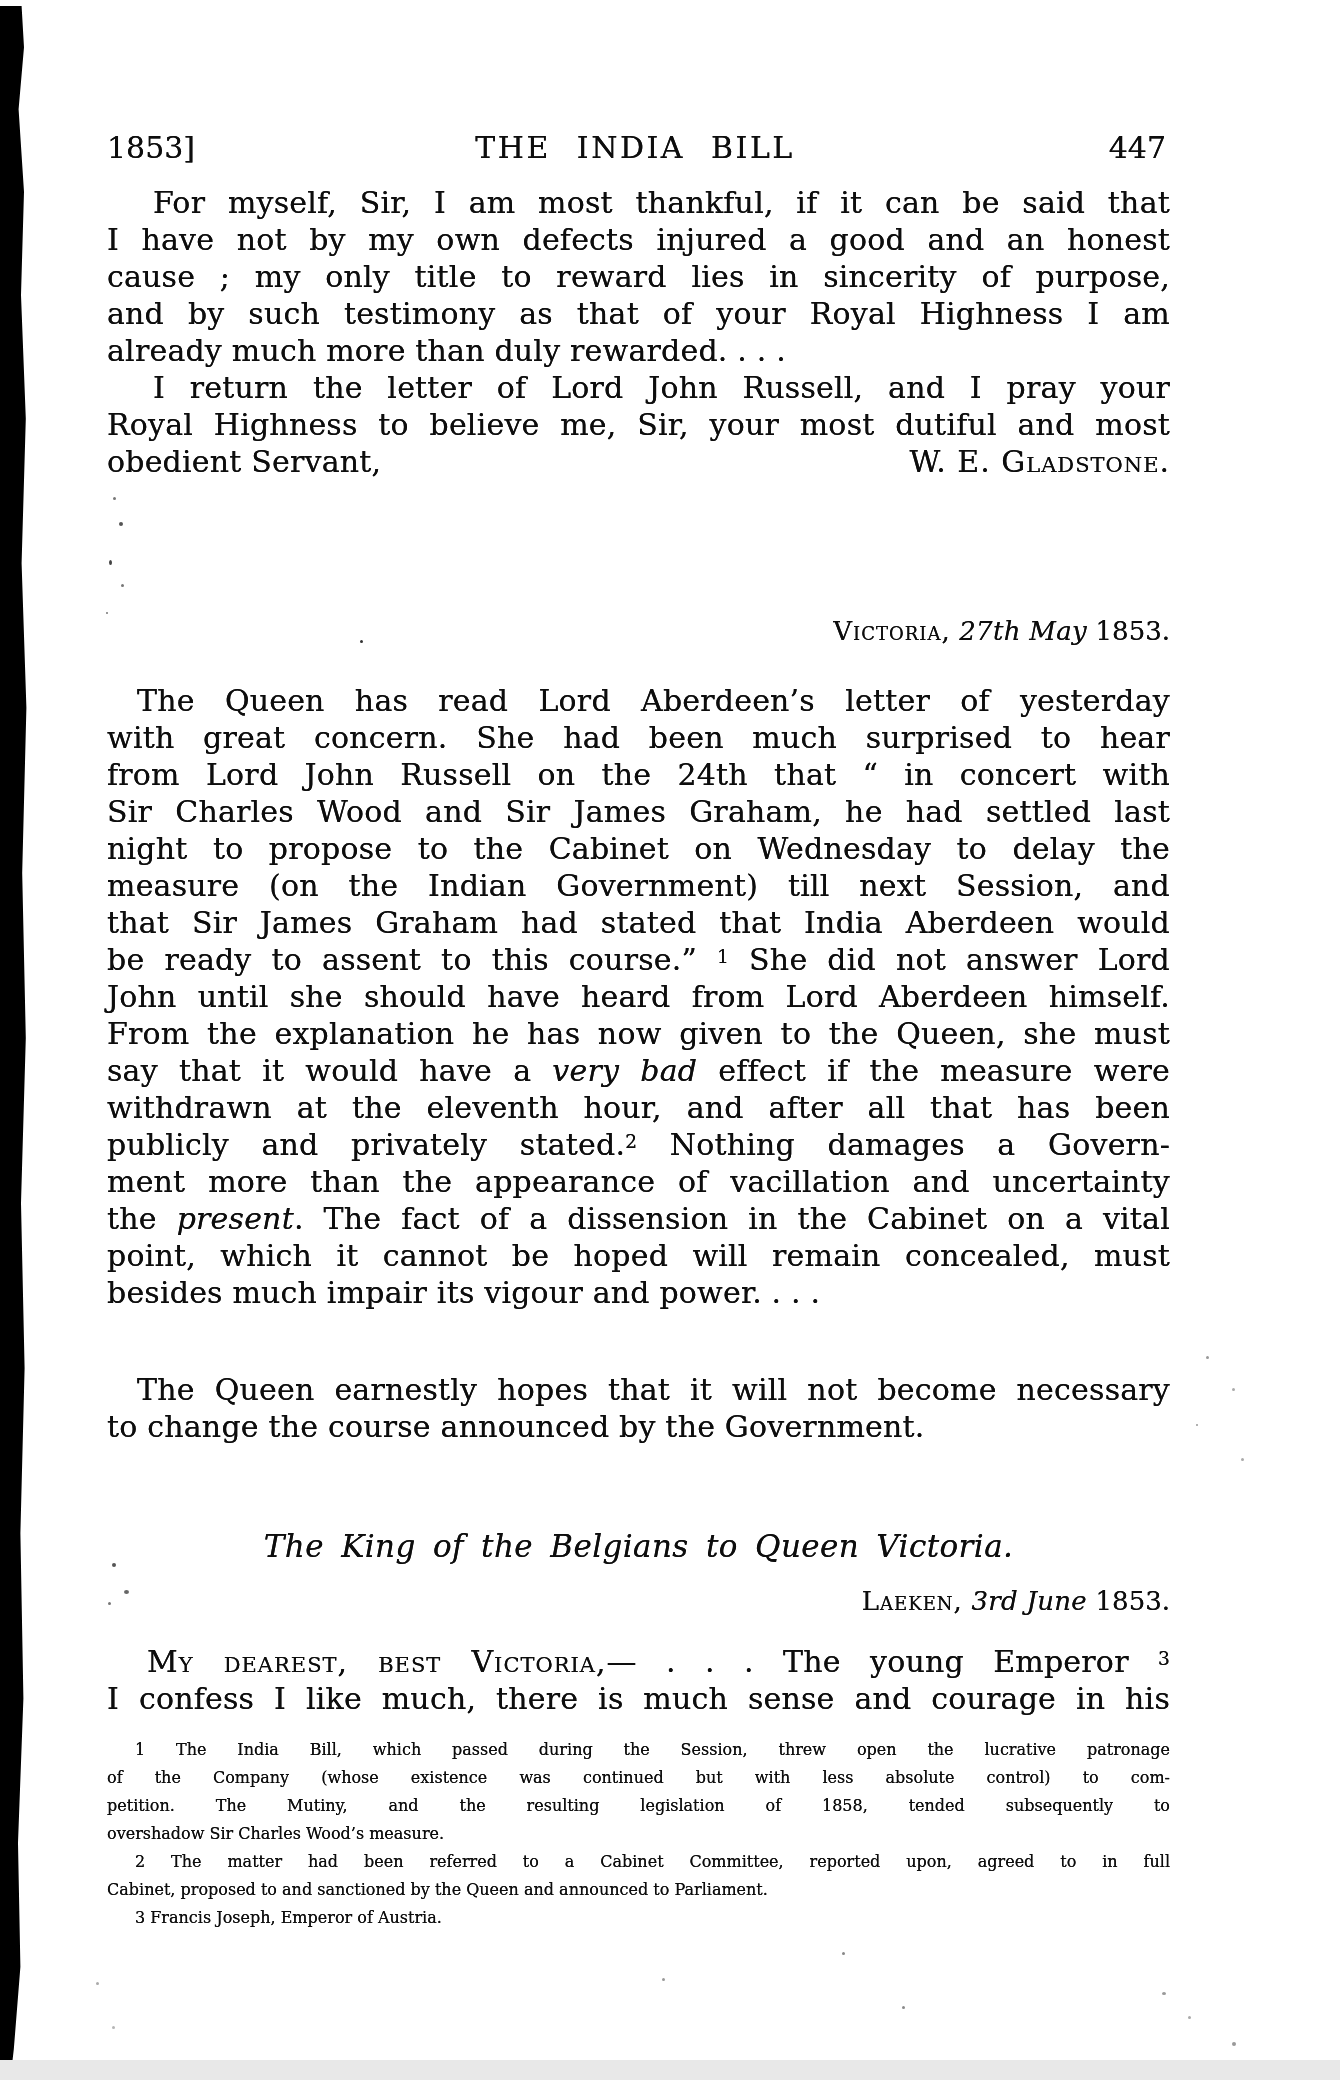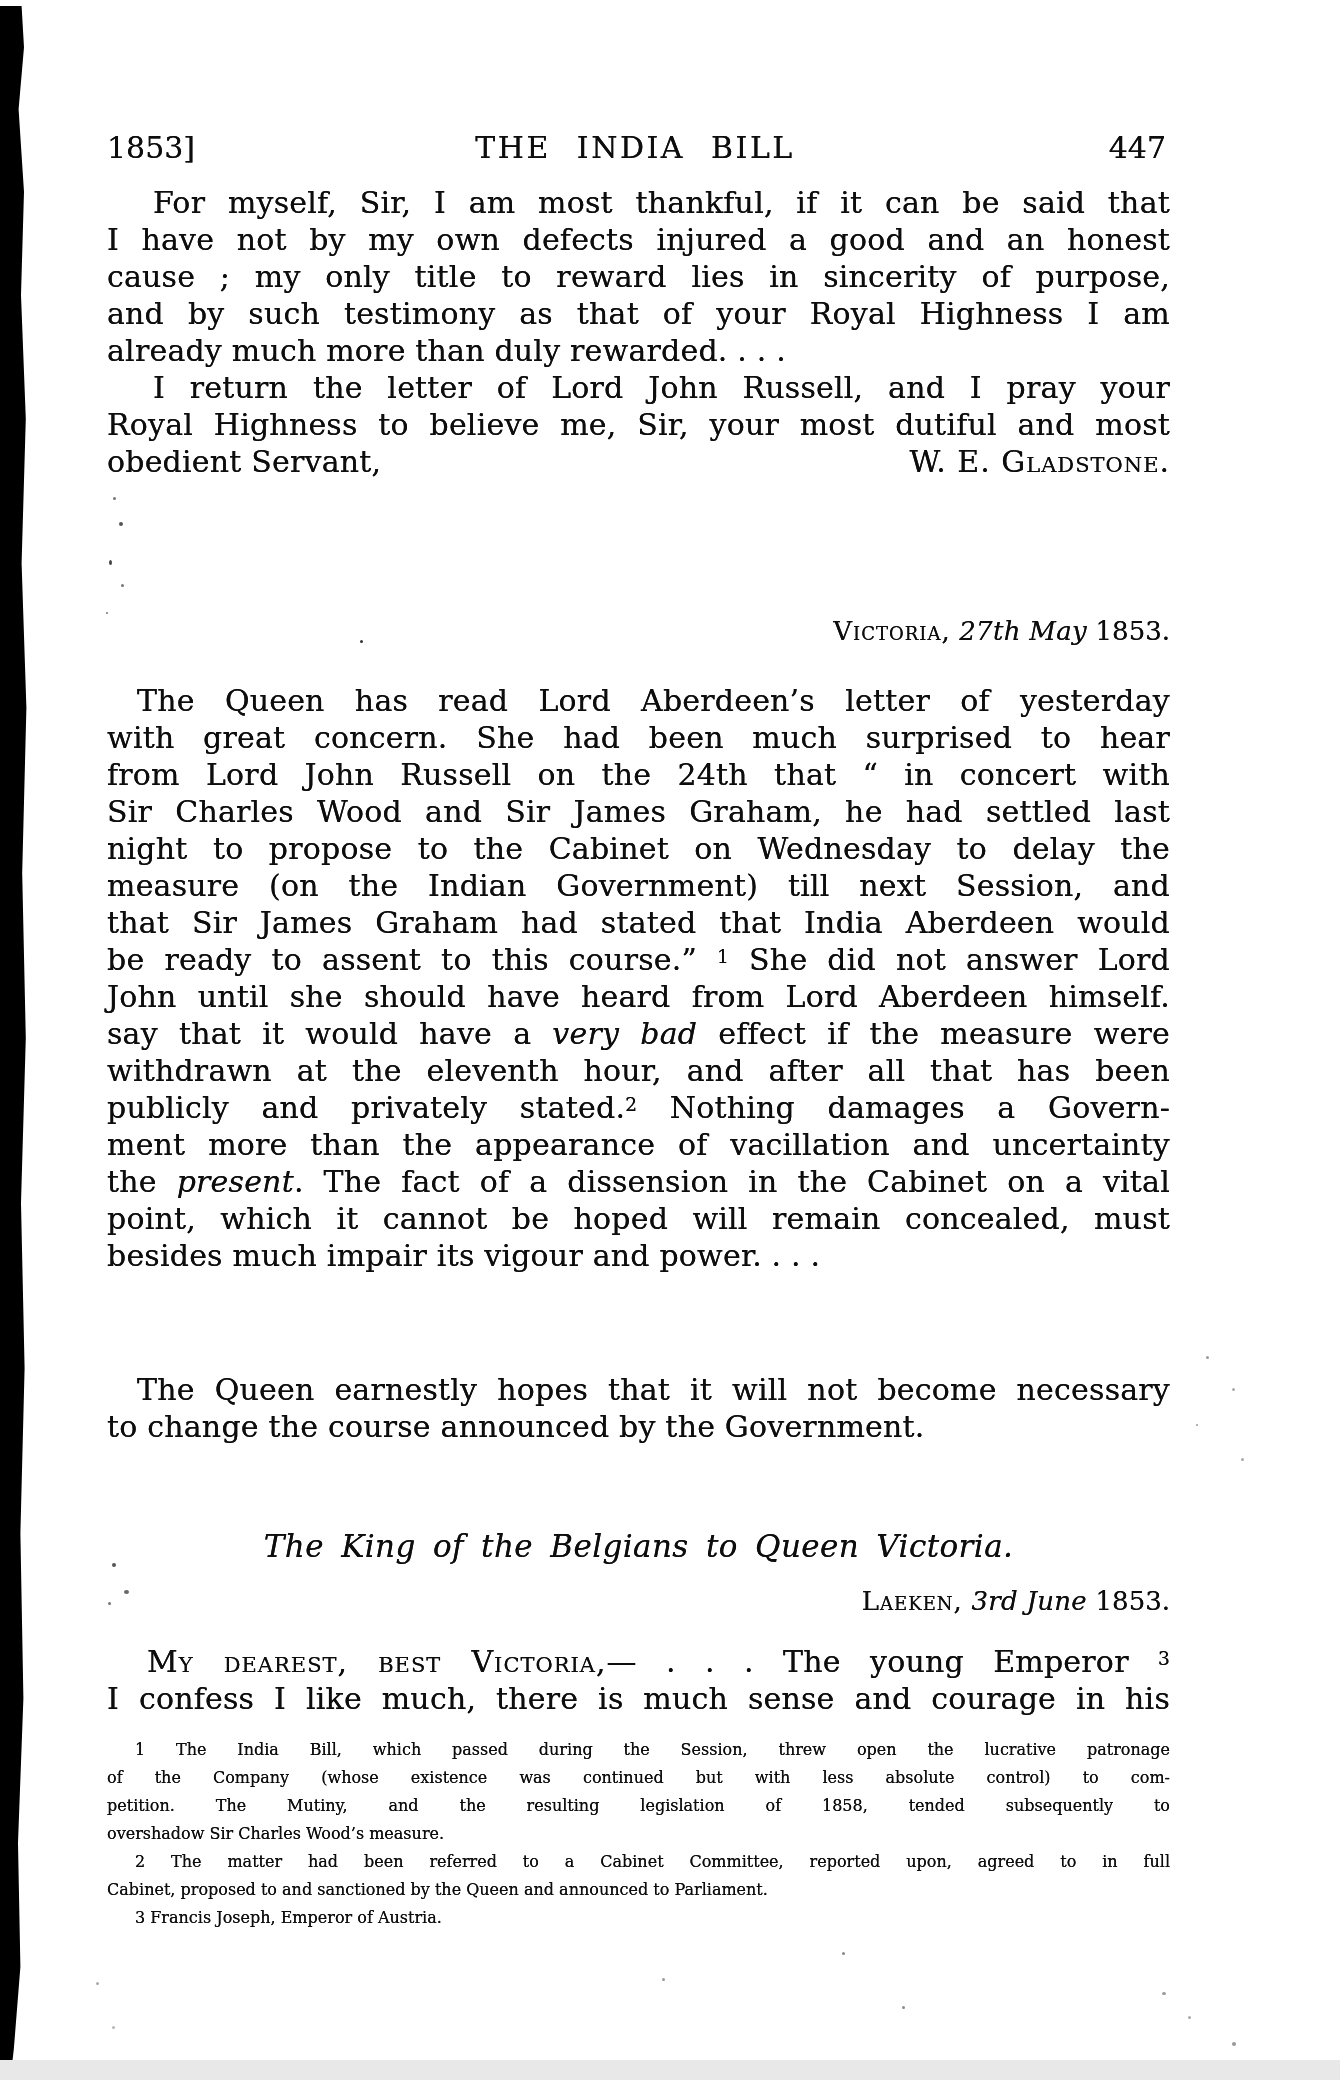--- a/index.html
+++ b/index.html
@@ -77,20 +77,21 @@
   <div class="col body-text" style="top:683px;">
       <div class="line j" style="padding-left: 30px;"><span>The Queen has read Lord Aberdeen’s letter of yesterday</span></div>
       <div class="line j"><span>with great concern. She had been much surprised to hear</span></div>
       <div class="line j"><span>from Lord John Russell on the 24th that “ in concert with</span></div>
       <div class="line j"><span>Sir Charles Wood and Sir James Graham, he had settled last</span></div>
       <div class="line j"><span>night to propose to the Cabinet on Wednesday to delay the</span></div>
       <div class="line j"><span>measure (on the Indian Government) till next Session, and</span></div>
       <div class="line j"><span>that Sir James Graham had stated that India Aberdeen would</span></div>
       <div class="line j"><span>be ready to assent to this course.” </span><sup>1</sup><span> She did not answer Lord</span></div>
       <div class="line j"><span>John until she should have heard from Lord Aberdeen himself.</span></div>
+      <div class="line j"><span>From the explanation he has now given to the Queen, she must</span></div>
       <div class="line j"><span>say that it would have a </span><i>very bad</i><span> effect if the measure were</span></div>
       <div class="line j"><span>withdrawn at the eleventh hour, and after all that has been</span></div>
       <div class="line j"><span>publicly and privately stated.</span><sup>2</sup><span> Nothing damages a Govern-</span></div>
       <div class="line j"><span>ment more than the appearance of vacillation and uncertainty</span></div>
       <div class="line j"><span>the </span><i>present</i><span>. The fact of a dissension in the Cabinet on a vital</span></div>
       <div class="line j"><span>point, which it cannot be hoped will remain concealed, must</span></div>
       <div class="line"><span>besides much impair its vigour and power. . . .</span></div>
     </div>
   <div class="col body-text" style="top:1372px;">
       <div class="line j" style="padding-left: 30px;"><span>The Queen earnestly hopes that it will not become necessary</span></div>

